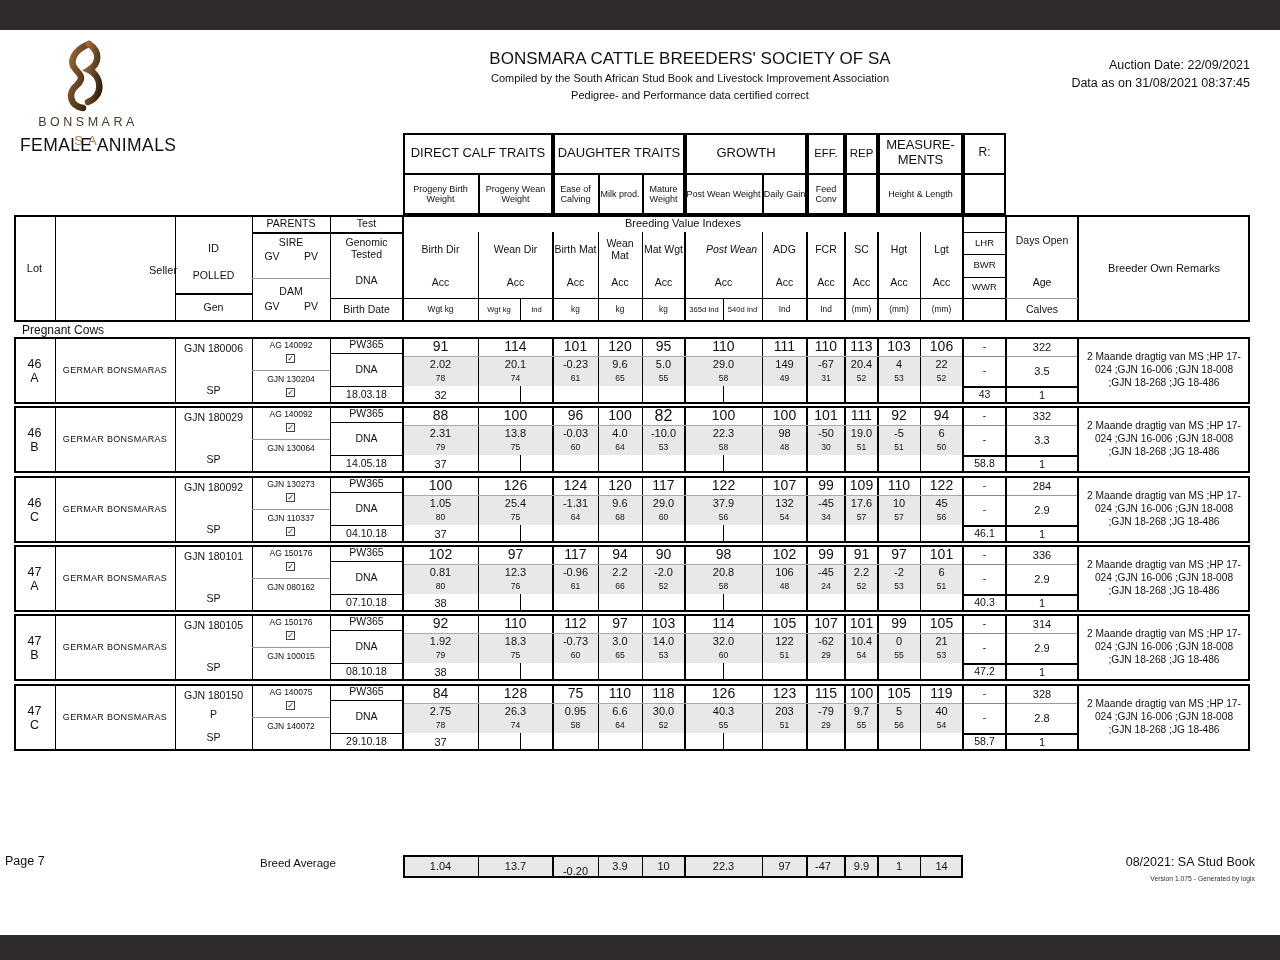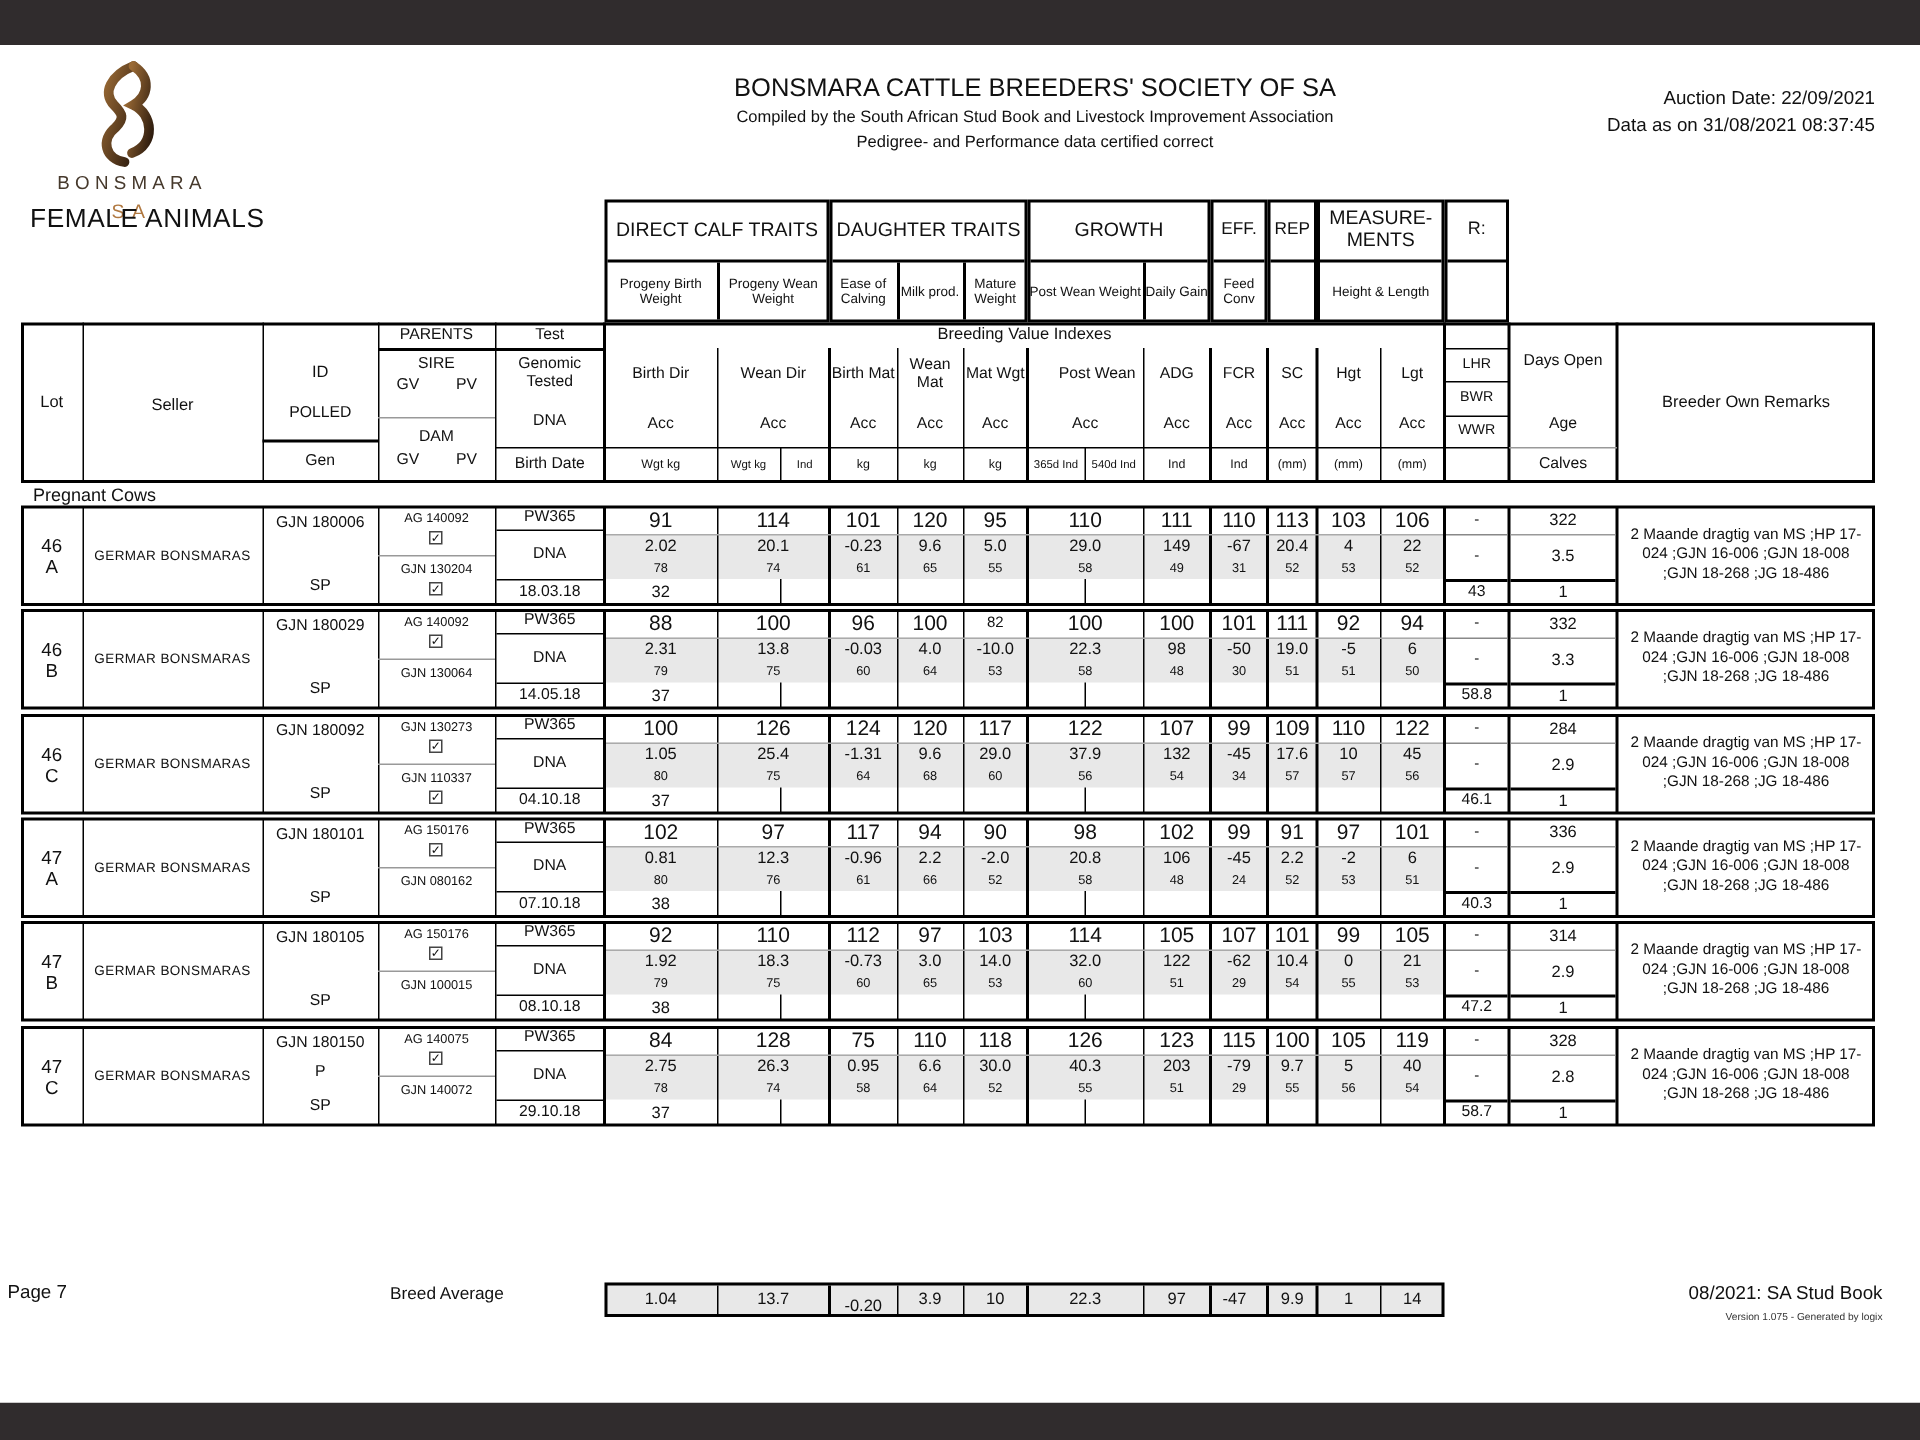--- a/index.html
+++ b/index.html
@@ -108,21 +108,21 @@
       <div class="abs" style="left: 175px; top: 263px; width: 77px; height: 2px; background: rgb(0, 0, 0);"></div>
       <div class="abs" style="left: 252px; top: 248px; width: 78px; height: 1px; background: rgb(153, 153, 153);"></div>
       <div class="abs" style="left: 330px; top: 268px; width: 73px; height: 1px; background: rgb(0, 0, 0);"></div>
       <div class="abs" style="left: 403px; top: 268px; width: 560px; height: 1px; background: rgb(0, 0, 0);"></div>
       <div class="abs" style="left: 963px; top: 202px; width: 43px; height: 1px; background: rgb(0, 0, 0);"></div>
       <div class="abs" style="left: 963px; top: 224px; width: 43px; height: 1px; background: rgb(0, 0, 0);"></div>
       <div class="abs" style="left: 963px; top: 247px; width: 43px; height: 1px; background: rgb(0, 0, 0);"></div>
       <div class="abs" style="left: 963px; top: 268px; width: 43px; height: 1px; background: rgb(0, 0, 0);"></div>
       <div class="abs" style="left: 1006px; top: 268px; width: 72px; height: 1px; background: rgb(153, 153, 153);"></div>
       <div class="abs flexc" style="left: 14px; top: 185px; width: 41px; height: 107px; font-size: 11px; line-height: 1.12;">Lot</div>
-      <div class="abs flexc" style="left: 55px; top: 185px; width: 120px; height: 111px; font-size: 11px; line-height: 1.12;">Seller</div>
+      <div class="abs flexc" style="left: 55px; top: 185px; width: 120px; height: 111px; font-size: 11px; line-height: 1.12; padding-left: 48px;">Seller</div>
       <div class="abs flexc" style="left: 175px; top: 210px; width: 77px; height: 16px; font-size: 11px; line-height: 1.12;">ID</div>
       <div class="abs flexc" style="left: 175px; top: 238px; width: 77px; height: 15px; font-size: 10.5px; line-height: 1.12;">POLLED</div>
       <div class="abs flexc" style="left: 175px; top: 265px; width: 77px; height: 25px; font-size: 10.5px; line-height: 1.12;">Gen</div>
       <div class="abs flexc" style="left: 252px; top: 185px; width: 78px; height: 17px; font-size: 10.5px; line-height: 1.12;">PARENTS</div>
       <div class="abs flexc" style="left: 252px; top: 206px; width: 78px; height: 14px; font-size: 10.5px; line-height: 1.12;">SIRE</div>
       <div class="abs flexc" style="left: 260px; top: 220px; width: 24px; height: 14px; font-size: 10.5px; line-height: 1.12;">GV</div>
       <div class="abs flexc" style="left: 298px; top: 220px; width: 26px; height: 14px; font-size: 10.5px; line-height: 1.12;">PV</div>
       <div class="abs flexc" style="left: 252px; top: 254px; width: 78px; height: 15px; font-size: 10.5px; line-height: 1.12;">DAM</div>
       <div class="abs flexc" style="left: 260px; top: 270px; width: 24px; height: 14px; font-size: 10.5px; line-height: 1.12;">GV</div>
       <div class="abs flexc" style="left: 298px; top: 270px; width: 26px; height: 14px; font-size: 10.5px; line-height: 1.12;">PV</div>
@@ -140,21 +140,21 @@
       <div class="abs flexc" style="left: 521px; top: 268px; width: 31px; height: 24px; font-size: 7.6px; line-height: 1.12;">Ind</div>
       <div class="abs flexc" style="left: 554px; top: 204px; width: 43px; height: 32px; font-size: 10.5px; line-height: 1.12;">Birth Mat</div>
       <div class="abs flexc" style="left: 554px; top: 240px; width: 43px; height: 26px; font-size: 10.5px; line-height: 1.12;">Acc</div>
       <div class="abs flexc" style="left: 554px; top: 268px; width: 43px; height: 24px; font-size: 8.3px; line-height: 1.12;">kg</div>
       <div class="abs flexc" style="left: 599px; top: 204px; width: 42px; height: 32px; font-size: 10.5px; line-height: 1.12;">Wean Mat</div>
       <div class="abs flexc" style="left: 599px; top: 240px; width: 42px; height: 26px; font-size: 10.5px; line-height: 1.12;">Acc</div>
       <div class="abs flexc" style="left: 599px; top: 268px; width: 42px; height: 24px; font-size: 8.3px; line-height: 1.12;">kg</div>
       <div class="abs flexc" style="left: 643px; top: 204px; width: 41px; height: 32px; font-size: 10.5px; line-height: 1.12;">Mat Wgt</div>
       <div class="abs flexc" style="left: 643px; top: 240px; width: 41px; height: 26px; font-size: 10.5px; line-height: 1.12;">Acc</div>
       <div class="abs flexc" style="left: 643px; top: 268px; width: 41px; height: 24px; font-size: 8.3px; line-height: 1.12;">kg</div>
-      <div class="abs flexc" style="left: 686px; top: 204px; width: 91px; height: 32px; font-size: 10.5px; line-height: 1.12;">Post Wean</div>
+      <div class="abs flexc" style="left: 686px; top: 204px; width: 91px; height: 32px; font-size: 10.5px; line-height: 1.12; font-style: italic;">Post Wean</div>
       <div class="abs flexc" style="left: 686px; top: 240px; width: 75px; height: 26px; font-size: 10.5px; line-height: 1.12;">Acc</div>
       <div class="abs flexc" style="left: 686px; top: 268px; width: 36px; height: 24px; font-size: 7.6px; line-height: 1.12;">365d Ind</div>
       <div class="abs flexc" style="left: 724px; top: 268px; width: 37px; height: 24px; font-size: 7.6px; line-height: 1.12;">540d Ind</div>
       <div class="abs flexc" style="left: 763px; top: 204px; width: 43px; height: 32px; font-size: 10.5px; line-height: 1.12;">ADG</div>
       <div class="abs flexc" style="left: 763px; top: 240px; width: 43px; height: 26px; font-size: 10.5px; line-height: 1.12;">Acc</div>
       <div class="abs flexc" style="left: 763px; top: 268px; width: 43px; height: 24px; font-size: 8.3px; line-height: 1.12;">Ind</div>
       <div class="abs flexc" style="left: 808px; top: 204px; width: 36px; height: 32px; font-size: 10.5px; line-height: 1.12;">FCR</div>
       <div class="abs flexc" style="left: 808px; top: 240px; width: 36px; height: 26px; font-size: 10.5px; line-height: 1.12;">Acc</div>
       <div class="abs flexc" style="left: 808px; top: 268px; width: 36px; height: 24px; font-size: 8.3px; line-height: 1.12;">Ind</div>
       <div class="abs flexc" style="left: 846px; top: 204px; width: 31px; height: 32px; font-size: 10.5px; line-height: 1.12;">SC</div>
@@ -300,21 +300,21 @@
       <div class="abs flexc" style="left: 404px; top: 411px; width: 73px; height: 13px; font-size: 8.5px; line-height: 1.12;">79</div>
       <div class="abs flexc" style="left: 479px; top: 377px; width: 73px; height: 18px; font-size: 14px; line-height: 1.12;">100</div>
       <div class="abs flexc" style="left: 479px; top: 396px; width: 73px; height: 15px; font-size: 11px; line-height: 1.12;">13.8</div>
       <div class="abs flexc" style="left: 479px; top: 411px; width: 73px; height: 13px; font-size: 8.5px; line-height: 1.12;">75</div>
       <div class="abs flexc" style="left: 554px; top: 377px; width: 43px; height: 18px; font-size: 14px; line-height: 1.12;">96</div>
       <div class="abs flexc" style="left: 554px; top: 396px; width: 43px; height: 15px; font-size: 11px; line-height: 1.12;">-0.03</div>
       <div class="abs flexc" style="left: 554px; top: 411px; width: 43px; height: 13px; font-size: 8.5px; line-height: 1.12;">60</div>
       <div class="abs flexc" style="left: 599px; top: 377px; width: 42px; height: 18px; font-size: 14px; line-height: 1.12;">100</div>
       <div class="abs flexc" style="left: 599px; top: 396px; width: 42px; height: 15px; font-size: 11px; line-height: 1.12;">4.0</div>
       <div class="abs flexc" style="left: 599px; top: 411px; width: 42px; height: 13px; font-size: 8.5px; line-height: 1.12;">64</div>
-      <div class="abs flexc" style="left: 643px; top: 377px; width: 41px; height: 18px; font-size: 10px; line-height: 1.12;">82</div>
+      <div class="abs flexc" style="left: 643px; top: 377px; width: 41px; height: 18px; font-size: 16px; line-height: 1.12;">82</div>
       <div class="abs flexc" style="left: 643px; top: 396px; width: 41px; height: 15px; font-size: 11px; line-height: 1.12;">-10.0</div>
       <div class="abs flexc" style="left: 643px; top: 411px; width: 41px; height: 13px; font-size: 8.5px; line-height: 1.12;">53</div>
       <div class="abs flexc" style="left: 686px; top: 377px; width: 75px; height: 18px; font-size: 14px; line-height: 1.12;">100</div>
       <div class="abs flexc" style="left: 686px; top: 396px; width: 75px; height: 15px; font-size: 11px; line-height: 1.12;">22.3</div>
       <div class="abs flexc" style="left: 686px; top: 411px; width: 75px; height: 13px; font-size: 8.5px; line-height: 1.12;">58</div>
       <div class="abs flexc" style="left: 763px; top: 377px; width: 43px; height: 18px; font-size: 14px; line-height: 1.12;">100</div>
       <div class="abs flexc" style="left: 763px; top: 396px; width: 43px; height: 15px; font-size: 11px; line-height: 1.12;">98</div>
       <div class="abs flexc" style="left: 763px; top: 411px; width: 43px; height: 13px; font-size: 8.5px; line-height: 1.12;">48</div>
       <div class="abs flexc" style="left: 808px; top: 377px; width: 36px; height: 18px; font-size: 14px; line-height: 1.12;">101</div>
       <div class="abs flexc" style="left: 808px; top: 396px; width: 36px; height: 15px; font-size: 11px; line-height: 1.12;">-50</div>

